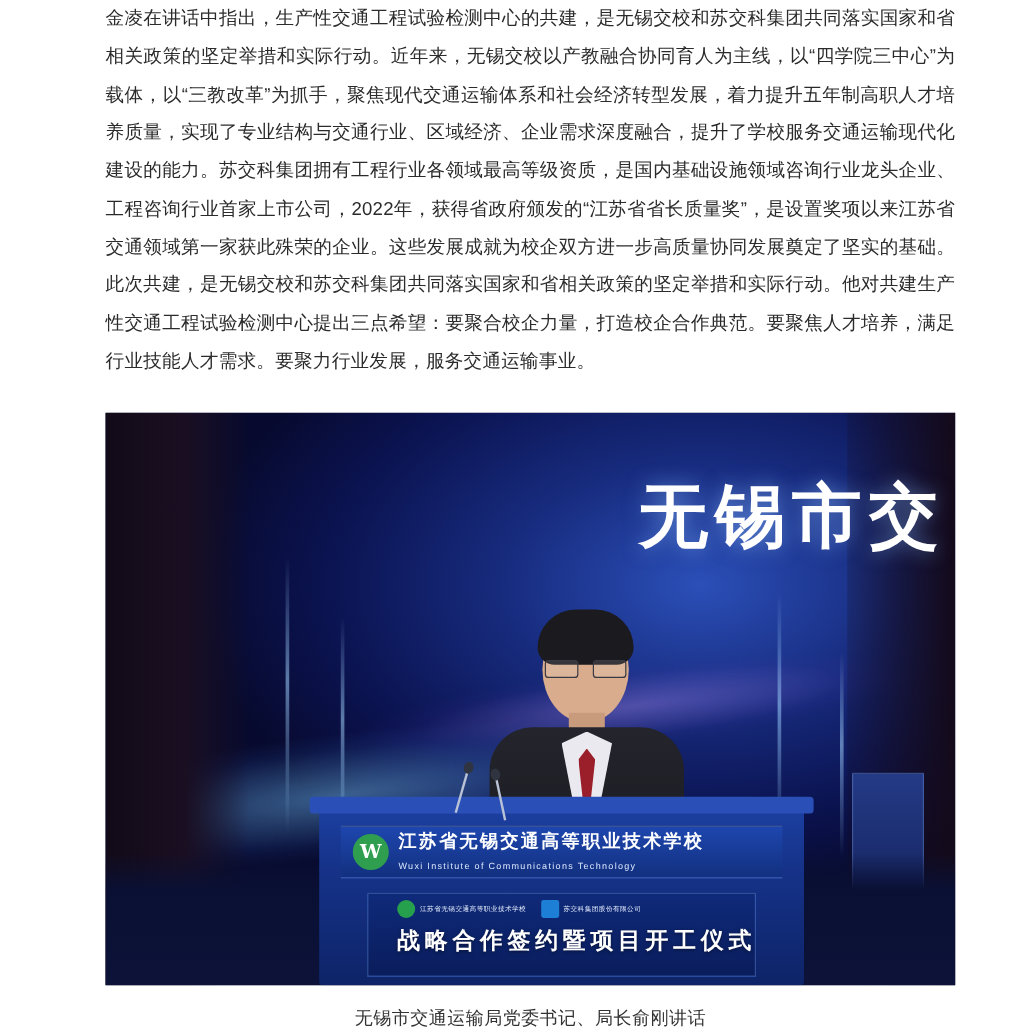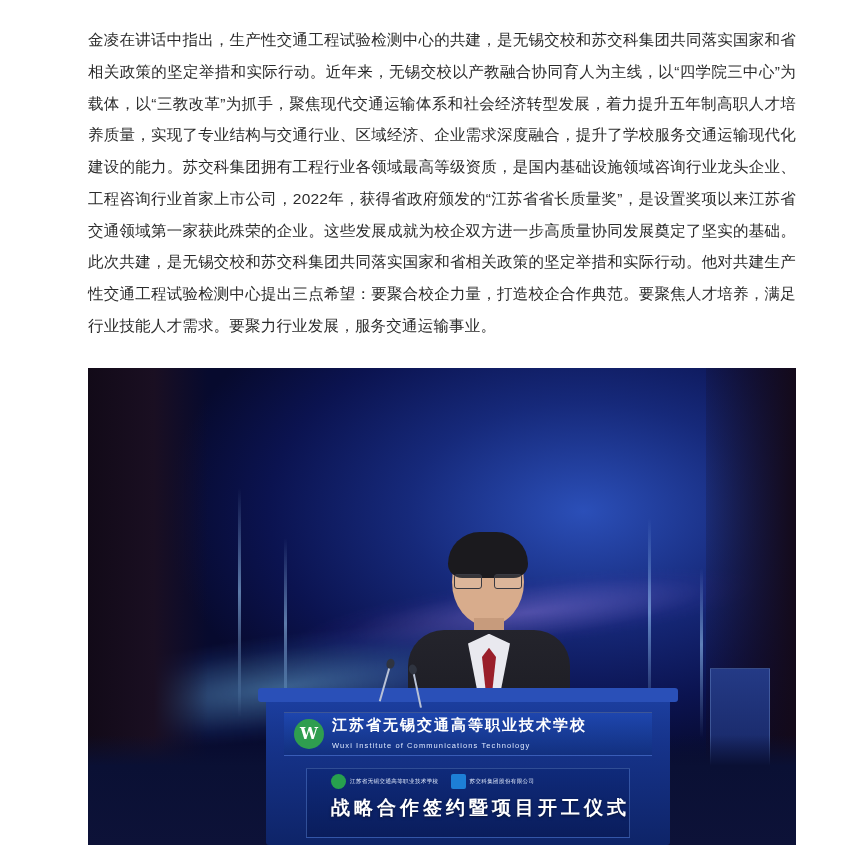--- a/index.html
+++ b/index.html
@@ -15,21 +15,21 @@
     overflow: hidden;
   }
   .page {
     width: 844px;
     height: 863px;
     position: relative;
     background: #ffffff;
     box-sizing: border-box;
   }
   .article-body {
-    padding: 24px 48px 0 88px;
+    padding: 0 48px 0 88px;
   }
   .paragraph {
     font-size: 15.5px;
     line-height: 2.05;
     color: #2b2b2b;
     text-align: justify;
     text-justify: inter-ideograph;
     letter-spacing: 0.2px;
     margin: 0;
     font-family: "Liberation Sans", "DejaVu Sans", sans-serif;
@@ -326,20 +326,21 @@
       <div class="swoosh"></div>
       <div class="beam b1"></div>
       <div class="beam b2"></div>
       <div class="beam b3"></div>
       <div class="beam b4"></div>
       <div class="stage-left-dark"></div>
       <div class="stage-right-dark"></div>
       <div class="side-screen"></div>
       <div class="floor"></div>
 
+      <div class="screen-title">无锡市交</div>
 
       <div class="speaker">
         <div class="head"></div>
         <div class="hair"></div>
         <div class="glasses"></div>
         <div class="neck"></div>
         <div class="suit"></div>
         <div class="shirt"></div>
         <div class="tie"></div>
       </div>

